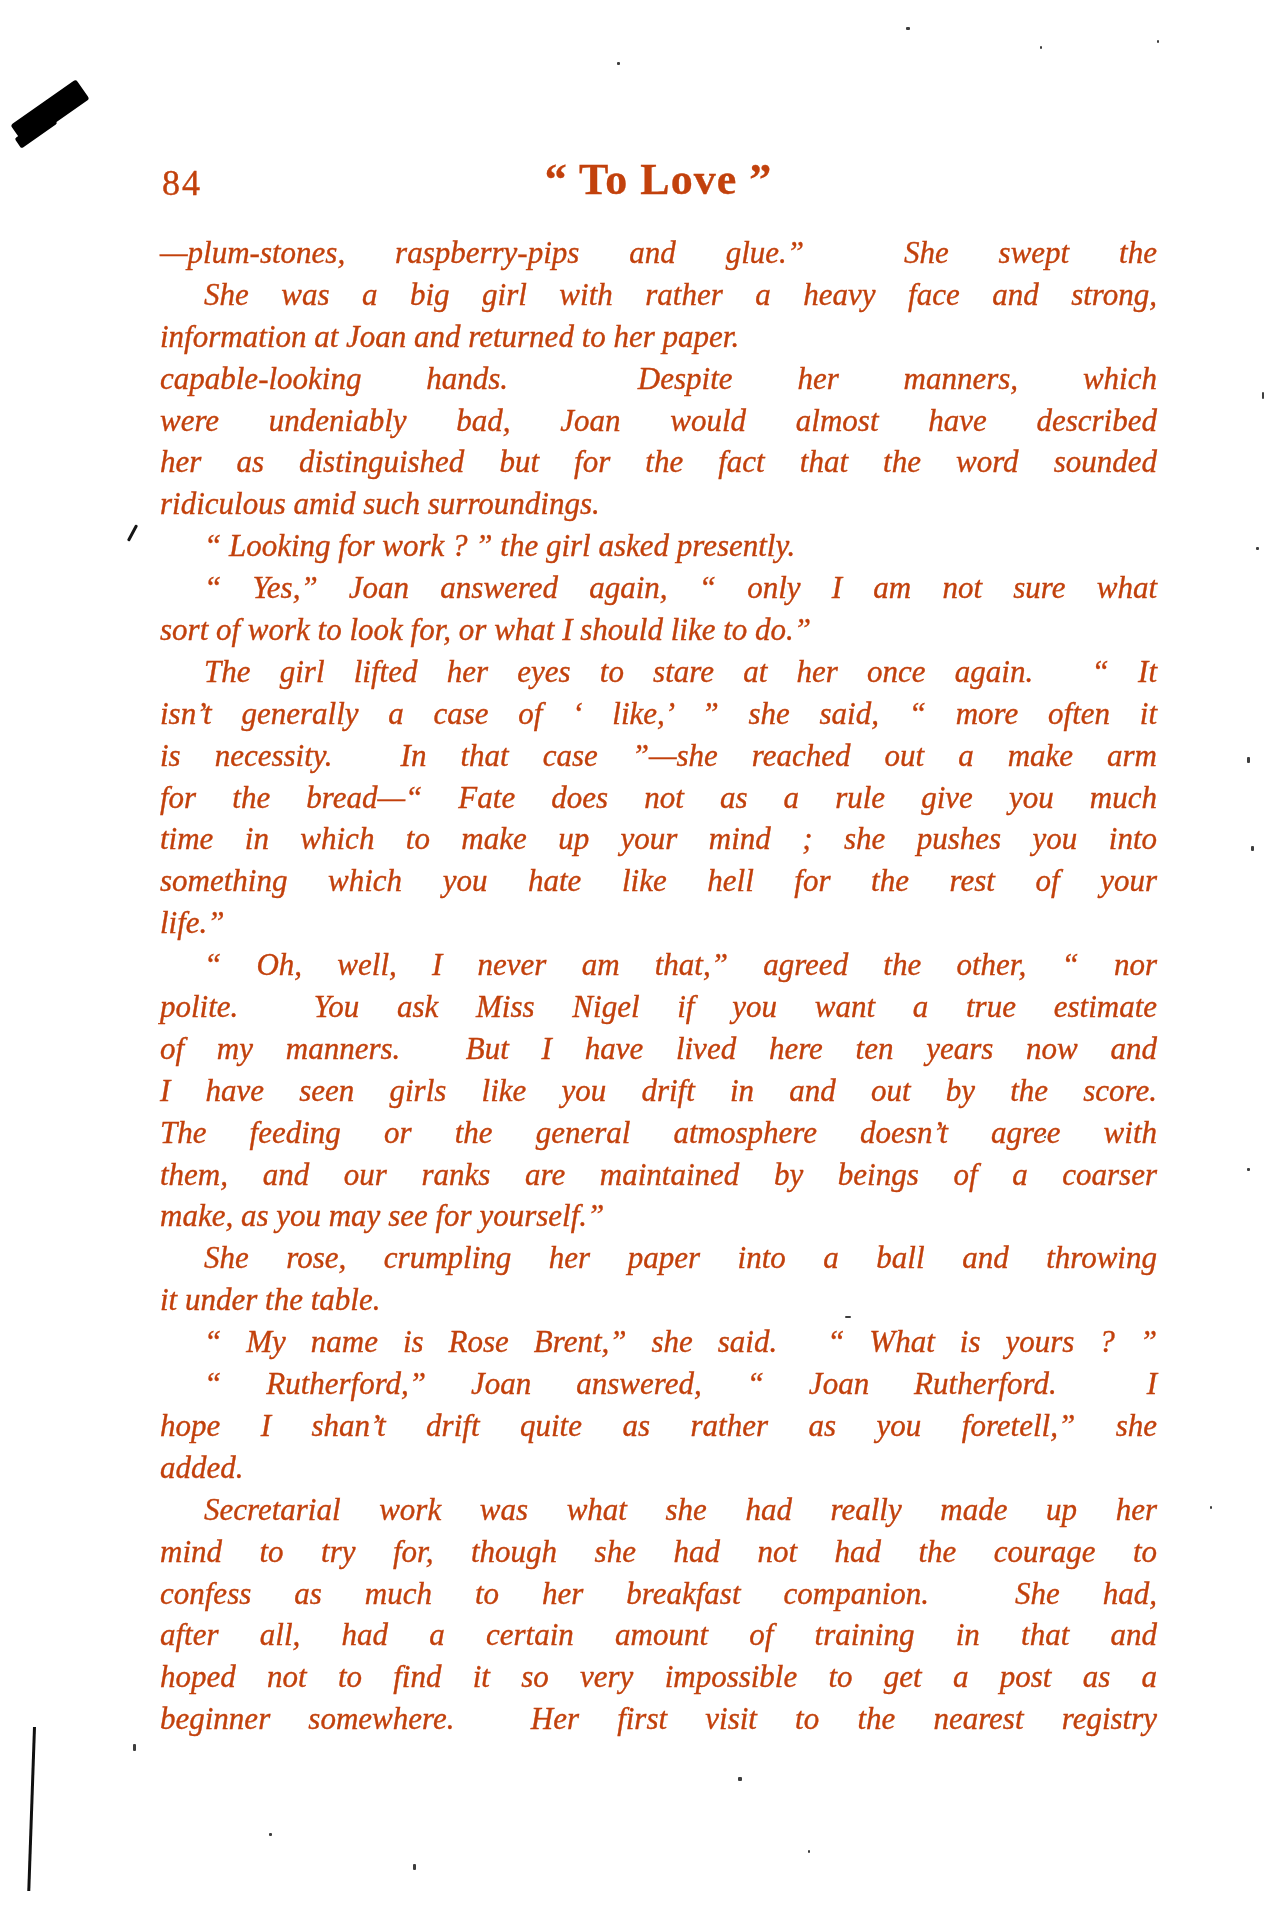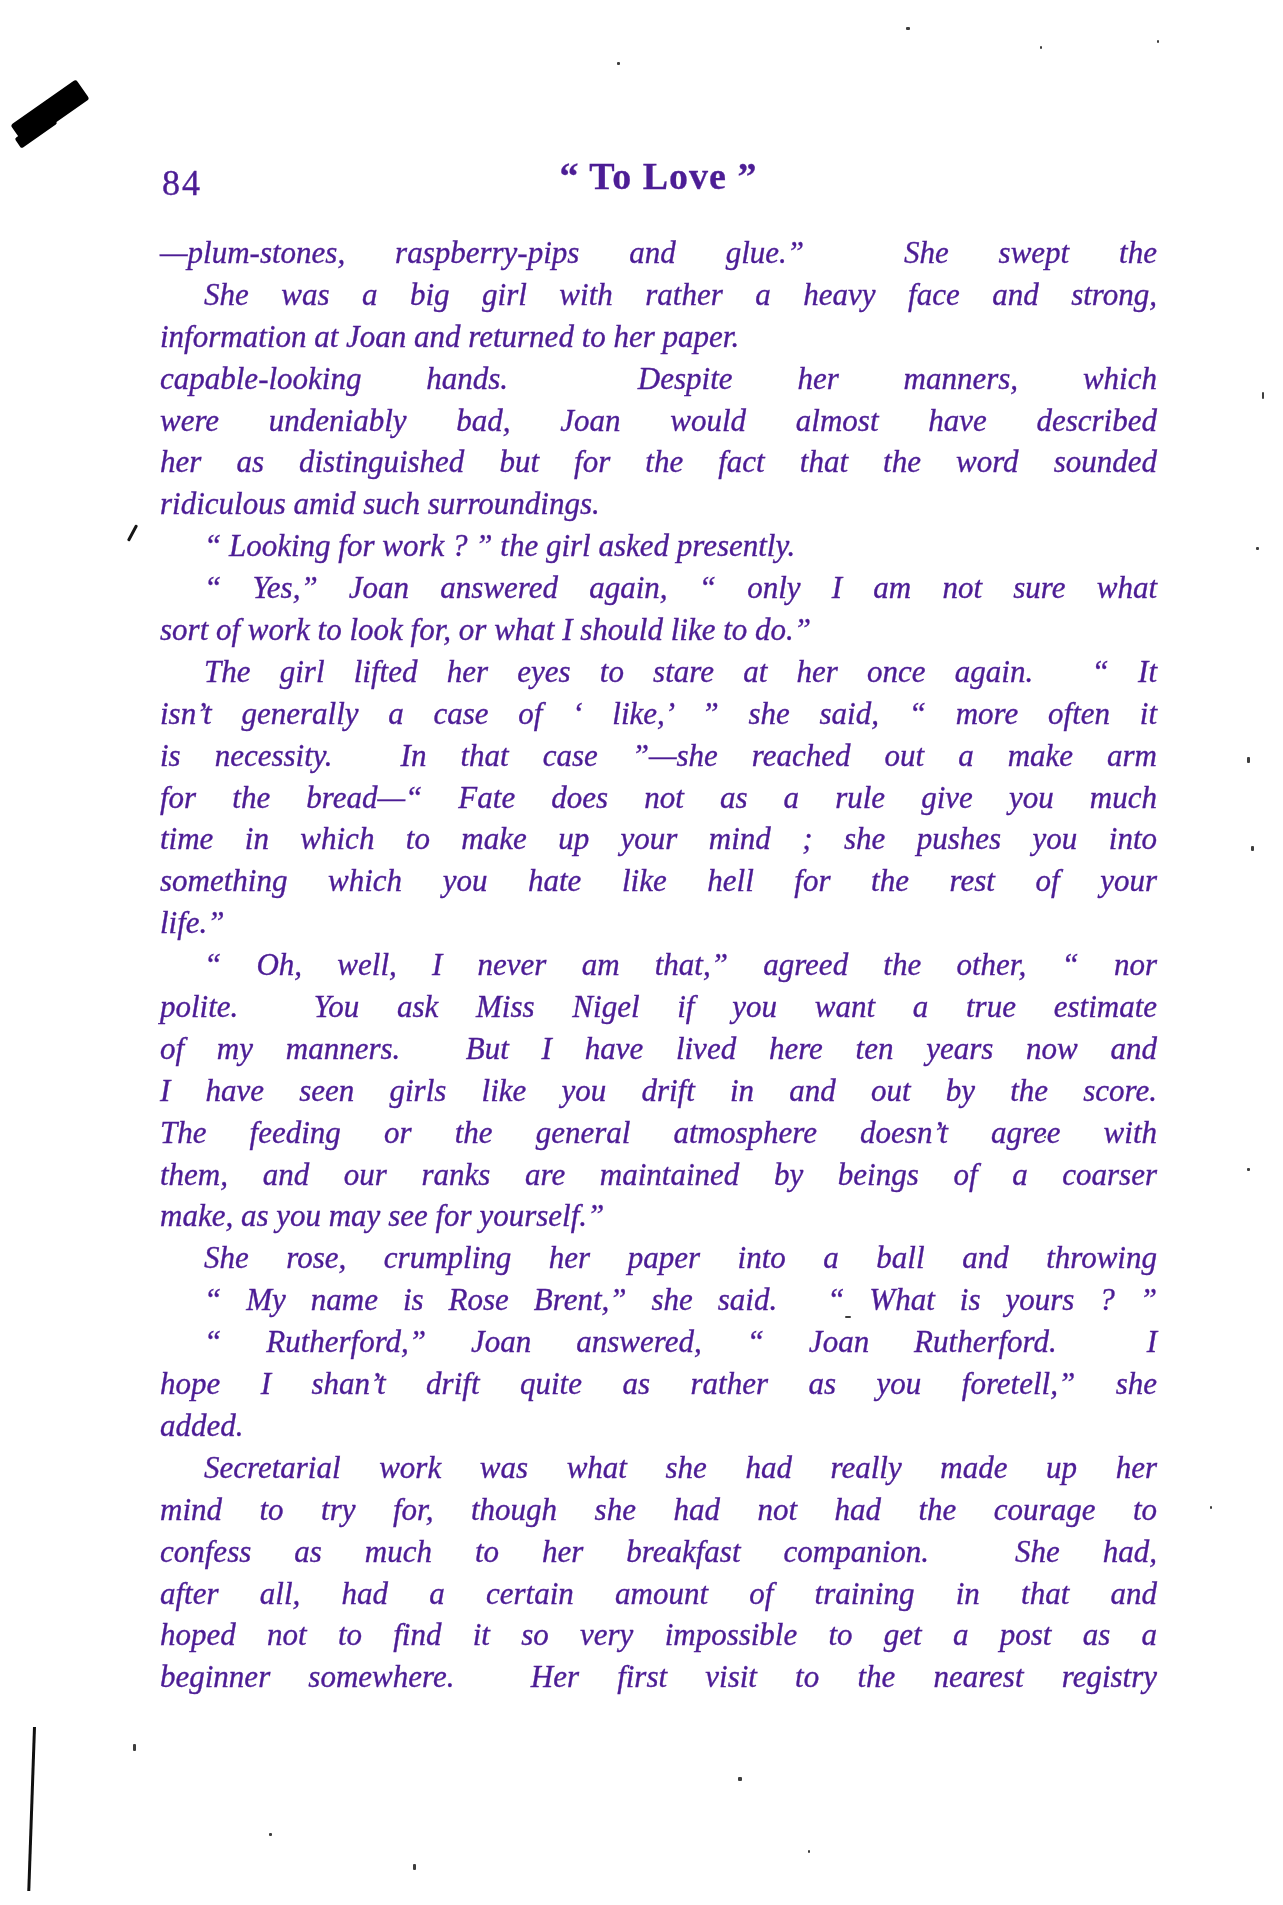--- a/index.html
+++ b/index.html
@@ -3,33 +3,33 @@
 <meta charset="utf-8">
 <style>
   html, body { margin: 0; padding: 0; background: #ffffff; }
   .page {
     position: relative;
     width: 1283px;
     height: 1905px;
     background: #ffffff;
     overflow: hidden;
     font-family: "Liberation Serif", serif;
-    color: #4c1d95;
+    color: #c2410c;
   }
 
   
   .header { position: absolute; left: 160px; top: 150px; width: 997px; height: 56px; }
   .pageno {
     position: absolute; left: 2px; top: 12px;
     font-size: 36px; letter-spacing: 2px;
     -webkit-text-stroke: 0.4px currentColor;
   }
   .title {
     position: absolute; left: 0; right: 0; top: 4px;
-    text-align: center; font-weight: bold; font-size: 38px;
+    text-align: center; font-weight: bold; font-size: 44px;
     letter-spacing: 1px;
     -webkit-text-stroke: 0.3px currentColor;
   }
 
   
   .text-block { position: absolute; left: 160px; top: 232px; width: 997px; }
   .line {
     font-size: 31px;
     line-height: 41.9px;
     height: 41.9px;
@@ -107,20 +107,21 @@
       <div class="line">something which you hate like hell for the rest of your</div>
       <div class="line end">life.”</div>
       <div class="line ind">“ Oh, well, I never am that,” agreed the other, “ nor</div>
       <div class="line">polite.  You ask Miss Nigel if you want a true estimate</div>
       <div class="line">of my manners.  But I have lived here ten years now and</div>
       <div class="line">I have seen girls like you drift in and out by the score.</div>
       <div class="line">The feeding or the general atmosphere doesn’t agree with</div>
       <div class="line">them, and our ranks are maintained by beings of a coarser</div>
       <div class="line end">make, as you may see for yourself.”</div>
       <div class="line ind">She rose, crumpling her paper into a ball and throwing</div>
+      <div class="line end">it under the table.</div>
       <div class="line ind">“ My name is Rose Brent,” she said.  “ What is yours ? ”</div>
       <div class="line ind">“ Rutherford,” Joan answered, “ Joan Rutherford.  I</div>
       <div class="line">hope I shan’t drift quite as rather as you foretell,” she</div>
       <div class="line end">added.</div>
       <div class="line ind">Secretarial work was what she had really made up her</div>
       <div class="line">mind to try for, though she had not had the courage to</div>
       <div class="line">confess as much to her breakfast companion.  She had,</div>
       <div class="line">after all, had a certain amount of training in that and</div>
       <div class="line">hoped not to find it so very impossible to get a post as a</div>
       <div class="line">beginner somewhere.  Her first visit to the nearest registry</div>

